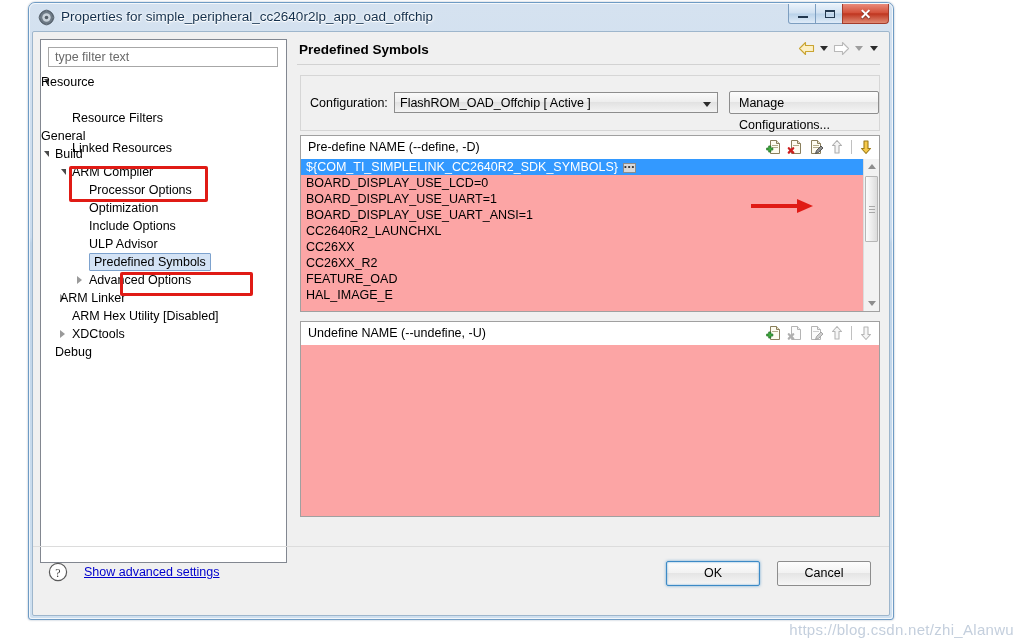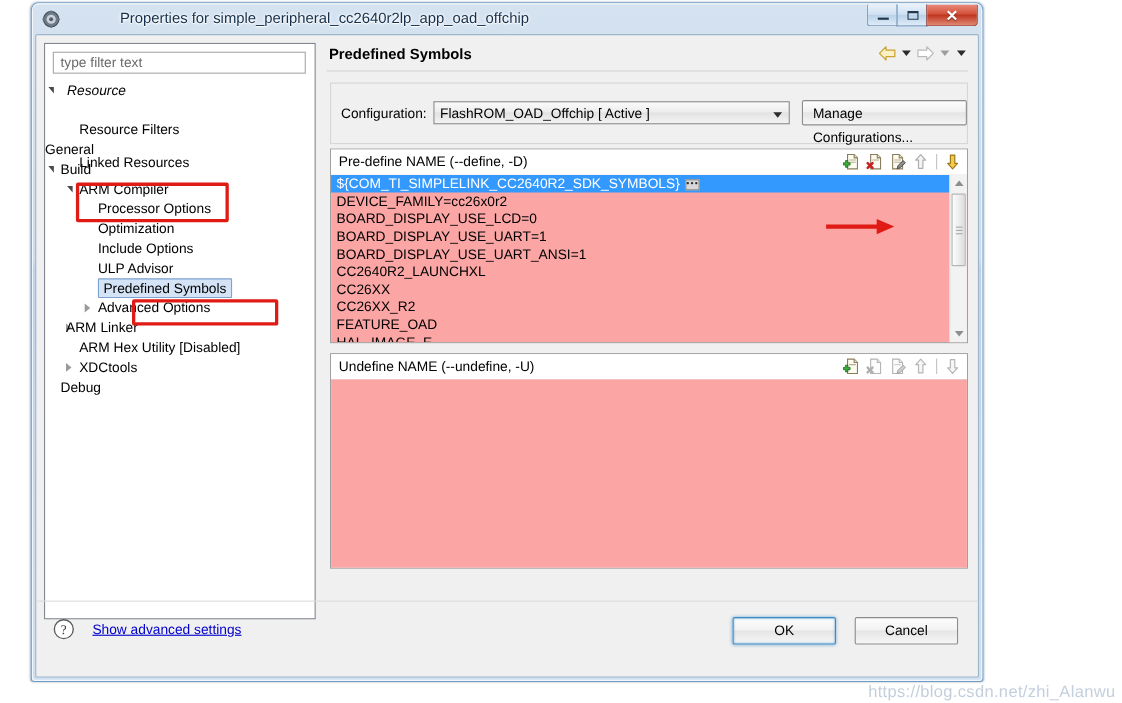--- a/index.html
+++ b/index.html
@@ -52,21 +52,20 @@
     left: 9px; top: 6px;
     width: 17px; height: 17px;
   }
   .title-text {
     position: absolute;
     left: 32px; top: 6px;
     font-size: 13.5px;
     color: #14304d;
     text-shadow: 0 0 4px #ffffff, 0 0 3px #ffffff, 0 1px 0 #ffffff;
     white-space: nowrap;
-    margin-left: 48px;
   }
 
   .winbtns {
     position: absolute;
     right: 4px;
     top: 1px;
     display: flex;
     gap: 0px;
   }
   .wbtn {
@@ -489,21 +488,21 @@
           <span class="wglyph-close">✕</span>
         </div>
       </div>
     </div>
 
     <div class="client">
 
       <div class="treepane">
         <div class="filterbox">type filter text</div>
         <div class="tree" id="tree">
-            <div class="tnode"><span class="tarrow-e" style="left: 3px;"></span><span class="tlabel" style="margin-left: 20px; font-style: italic;">Resource</span></div>
+            <div class="tnode"><span class="tarrow-e" style="left: 3px;"></span><span class="tlabel" style="margin-left: 0;">Resource</span></div>
             <div class="tnode"><span class="tlabel" style="margin-left: 31px; margin-top: 48px;">Linked Resources</span></div>
             <div class="tnode"><span class="tlabel" style="margin-left: 31px;">Resource Filters</span></div>
             <div class="tnode"><span class="tlabel" style="">General</span></div>
             <div class="tnode"><span class="tarrow-e" style="left: 3px;"></span><span class="tlabel" style="margin-left: 14px;">Build</span></div>
             <div class="tnode"><span class="tarrow-e" style="left: 20px;"></span><span class="tlabel" style="margin-left: 31px;">ARM Compiler</span></div>
             <div class="tnode"><span class="tlabel" style="margin-left: 48px;">Processor Options</span></div>
             <div class="tnode"><span class="tlabel" style="margin-left: 48px;">Optimization</span></div>
             <div class="tnode"><span class="tlabel" style="margin-left: 48px;">Include Options</span></div>
             <div class="tnode"><span class="tlabel" style="margin-left: 48px;">ULP Advisor</span></div>
             <div class="tnode"><span class="tlabel tsel" style="margin-left: 48px;">Predefined Symbols</span></div>
@@ -591,21 +590,20 @@
               <span class="toolsep"></span>
               <span class="tool">
                 <svg width="16" height="16" viewBox="0 0 16 16">
                   <path d="M8 14.5 L12.5 9.5 H10 V2 H6 V9.5 H3.5 Z" fill="#f6c94a" stroke="#9d7b18" stroke-width="1.1" stroke-linejoin="round"></path>
                 </svg>
               </span>
             </div>
           </div>
           <div class="listbody" id="predef-list">
               <div class="lrow sel"><span>${COM_TI_SIMPLELINK_CC2640R2_SDK_SYMBOLS}</span><span class="varbadge">•••</span></div>
-              <div class="lrow"><span>DEVICE_FAMILY=cc26x0r2</span></div>
               <div class="lrow"><span>BOARD_DISPLAY_USE_LCD=0</span></div>
               <div class="lrow"><span>BOARD_DISPLAY_USE_UART=1</span></div>
               <div class="lrow"><span>BOARD_DISPLAY_USE_UART_ANSI=1</span></div>
               <div class="lrow"><span>CC2640R2_LAUNCHXL</span></div>
               <div class="lrow"><span>CC26XX</span></div>
               <div class="lrow"><span>CC26XX_R2</span></div>
               <div class="lrow"><span>FEATURE_OAD</span></div>
               <div class="lrow"><span>HAL_IMAGE_E</span></div>
             </div>
           <div class="vscroll">

